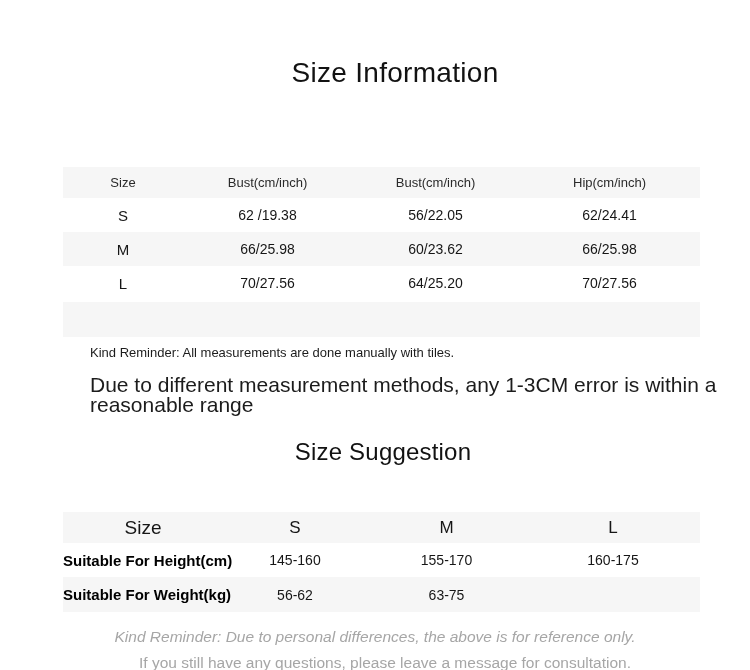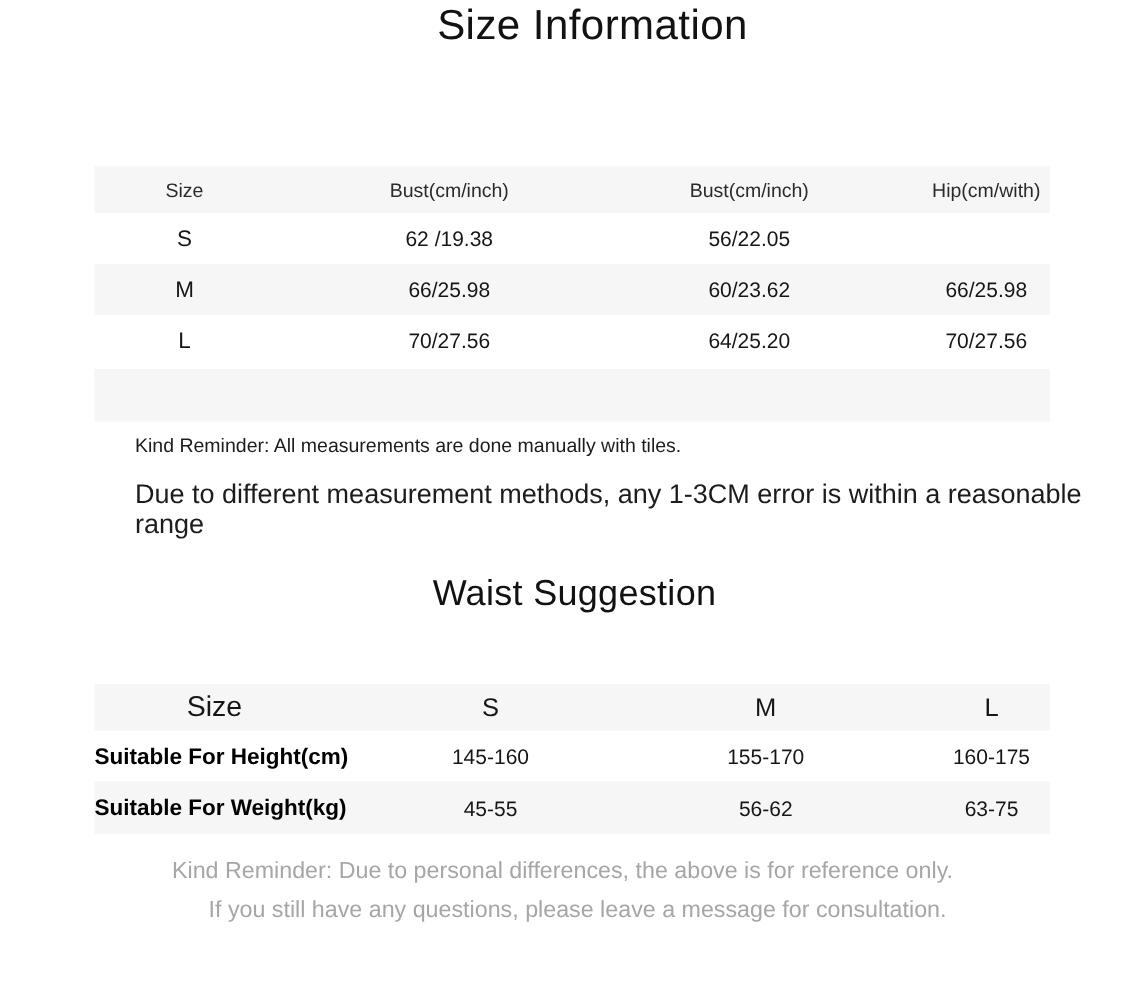--- a/index.html
+++ b/index.html
@@ -9,20 +9,21 @@
     width: 750px;
     height: 670px;
     overflow: hidden;
     font-family: "Liberation Sans", "DejaVu Sans", sans-serif;
     color: #1f1f1f;
   }
   .page { width: 750px; height: 670px; position: relative; }
 
   
   .title-1 {
+    margin-top: 56px;
     margin-left: 40px;
     text-align: center;
     font-size: 28px;
     line-height: 34px;
     font-weight: 400;
     color: #121212;
     letter-spacing: 0.3px;
   }
   .title-2 {
     margin-top: 22px;
@@ -39,74 +40,74 @@
   .tbl {
     margin-left: 63px;
     width: 637px;
   }
   .tbl-1 { margin-top: 77px; }
   .tbl-2 { margin-top: 45px; }
 
   .row {
     display: grid;
     align-items: center;
-    gap: 32px;
   }
   .tbl-1 .row { grid-template-columns: 120px 169px 167px 1fr; }
   .tbl-2 .row { grid-template-columns: 160px 144px 159px 1fr; }
 
   .row > div {
     text-align: center;
     white-space: nowrap;
     overflow: visible;
   }
   .stripe { background: #f6f6f6; }
 
   
   .tbl-1 .hdr       { height: 31px; font-size: 13px; color: #2a2a2a; }
   .tbl-1 .data-row  { height: 34px; font-size: 14px; color: #161616; }
   .tbl-1 .size-cell { font-size: 15px; }
   .tbl-1 .empty-row { height: 35px; margin-top: 2px; }
 
   
   .reminder { margin-left: 90px; color: #1c1c1c; }
   .reminder .line1 { margin-top: 6px;  font-size: 13px; line-height: 20px; }
-  .reminder .line2 { margin-top: 12px; font-size: 18px; line-height: 20px; }
+  .reminder .line2 { margin-top: 12px; font-size: 21px; line-height: 20px; }
 
   
   .tbl-2 .hdr      { height: 31px; font-size: 17px; color: #161616; }
   .tbl-2 .hdr .size-head { font-size: 19px; }
   .tbl-2 .data-row { height: 34px; font-size: 14px; color: #161616; }
   .tbl-2 .data-row.r2 { height: 35px; }
   .tbl-2 .row-label { font-size: 15px; font-weight: 600; color: #000000; }
 
   
   .footer { margin-top: 14px; text-align: center; color: #a6a6a6; }
-  .footer .line1 { font-size: 15.5px; line-height: 22px; }
+  .footer .line1 { font-size: 15.5px; line-height: 22px; font-style: italic; }
   .footer .line2 { margin-top: 4px; font-size: 15.5px; line-height: 22px; padding-left: 20px; }
 </style>
 </head>
 <body>
 
 <div class="page">
 
   <div class="title-1">Size Information</div>
 
   <div class="tbl tbl-1">
     <div class="row hdr stripe">
       <div>Size</div>
       <div>Bust(cm/inch)</div>
       <div>Bust(cm/inch)</div>
-      <div>Hip(cm/with)</div>
+      <div>Hip(cm/inch)</div>
     </div>
 
     <div class="row data-row">
       <div class="size-cell">S</div>
       <div>62 /19.38</div>
       <div>56/22.05</div>
+      <div>62/24.41</div>
     </div>
 
     <div class="row data-row stripe">
       <div class="size-cell">M</div>
       <div>66/25.98</div>
       <div>60/23.62</div>
       <div>66/25.98</div>
     </div>
 
     <div class="row data-row">
@@ -117,40 +118,39 @@
     </div>
 
     <div class="empty-row stripe"></div>
   </div>
 
   <div class="reminder">
     <div class="line1">Kind Reminder: All measurements are done manually with tiles.</div>
     <div class="line2">Due to different measurement methods, any 1-3CM error is within a reasonable range</div>
   </div>
 
-  <div class="title-2">Waist Suggestion</div>
+  <div class="title-2">Size Suggestion</div>
 
   <div class="tbl tbl-2">
     <div class="row hdr stripe">
       <div class="size-head">Size</div>
       <div>S</div>
       <div>M</div>
       <div>L</div>
     </div>
 
     <div class="row data-row">
       <div class="row-label">Suitable For Height(cm)</div>
       <div>145-160</div>
       <div>155-170</div>
       <div>160-175</div>
     </div>
 
     <div class="row data-row r2 stripe">
       <div class="row-label">Suitable For Weight(kg)</div>
-      <div>45-55</div>
       <div>56-62</div>
       <div>63-75</div>
     </div>
   </div>
 
   <div class="footer">
     <div class="line1">Kind Reminder: Due to personal differences, the above is for reference only.</div>
     <div class="line2">If you still have any questions, please leave a message for consultation.</div>
   </div>
 

